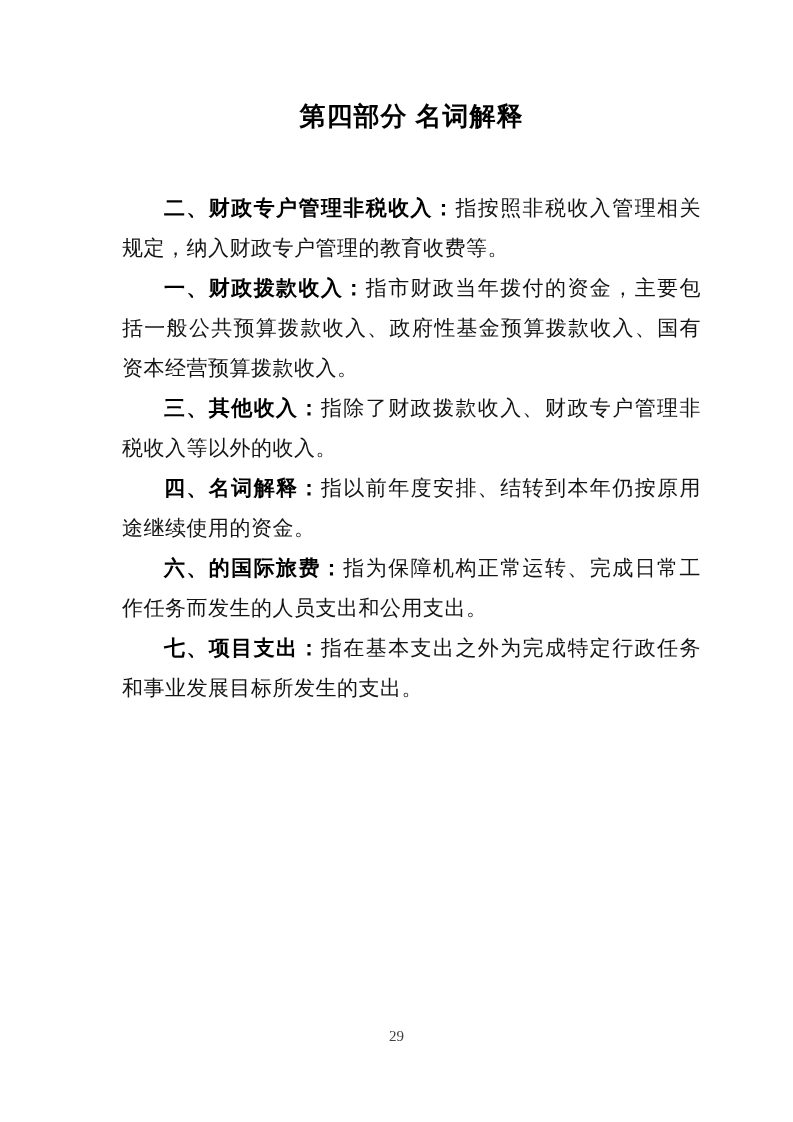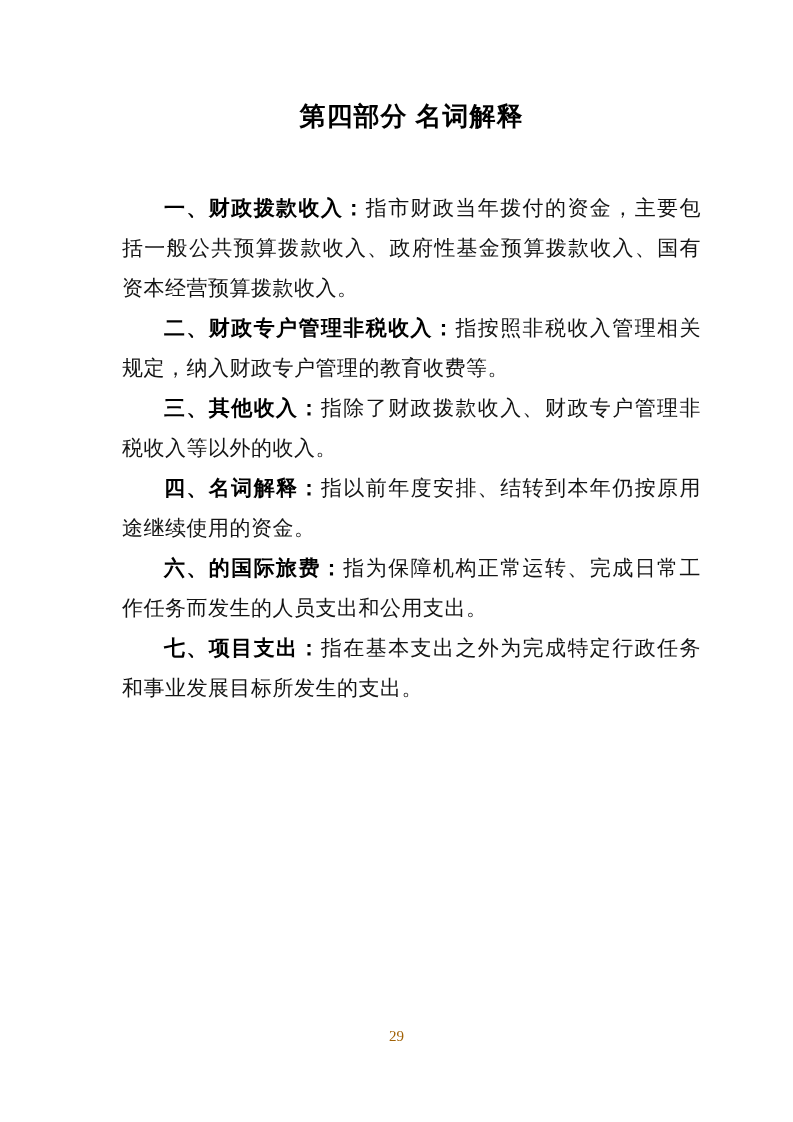--- a/index.html
+++ b/index.html
@@ -48,34 +48,34 @@
     color: #000000;
   }
   .page-number {
     position: absolute;
     top: 1026px;
     left: 0;
     width: 100%;
     text-align: center;
     font-size: 15px;
     line-height: 20px;
-    color: #a16207;
+    color: #404040;
     font-family: "Liberation Serif", serif;
   }
 </style>
 </head>
 <body>
 
 <div class="page">
 
   <h1 class="doc-title">第四部分 名词解释</h1>
 
+  <p class="para"><span class="term">二、财政专户管理非税收入：</span><span>指按照非税收入管理相关规定，纳入财政专户管理的教育收费等。</span></p>
+
   <p class="para"><span class="term">一、财政拨款收入：</span><span>指市财政当年拨付的资金，主要包括一般公共预算拨款收入、政府性基金预算拨款收入、国有资本经营预算拨款收入。</span></p>
-
-  <p class="para"><span class="term">二、财政专户管理非税收入：</span><span>指按照非税收入管理相关规定，纳入财政专户管理的教育收费等。</span></p>
 
   <p class="para"><span class="term">三、其他收入：</span><span>指除了财政拨款收入、财政专户管理非税收入等以外的收入。</span></p>
 
   <p class="para"><span class="term">四、名词解释：</span><span>指以前年度安排、结转到本年仍按原用途继续使用的资金。</span></p>
 
 
   <p class="para"><span class="term">六、的国际旅费：</span><span>指为保障机构正常运转、完成日常工作任务而发生的人员支出和公用支出。</span></p>
 
   <p class="para"><span class="term">七、项目支出：</span><span>指在基本支出之外为完成特定行政任务和事业发展目标所发生的支出。</span></p>
 

